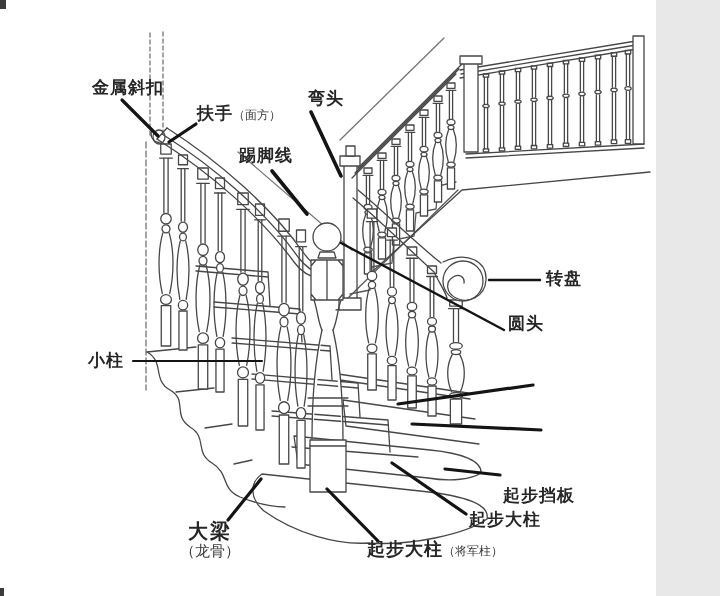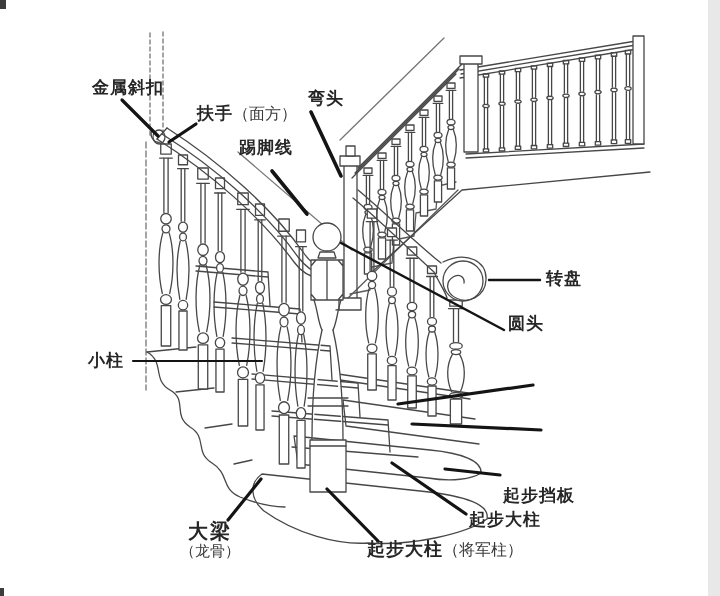--- a/index.html
+++ b/index.html
@@ -1,25 +1,25 @@
 <!DOCTYPE html>
 <html><head>
 <meta charset="utf-8">
 <style>
   html,body{margin:0;padding:0;background:#e8e8e8;}
   .stage{
-    position:relative;width:708px;height:596px;background:#ffffff;
+    position:relative;width:656px;height:596px;background:#ffffff;
     overflow:hidden;font-family:"DejaVu Sans",sans-serif;
   }
   .stage svg{position:absolute;left:0;top:0;}
   .lbl{
     position:absolute;color:#262626;font-size:17px;font-weight:700;
     letter-spacing:1px;white-space:nowrap;line-height:1.15;
   }
-  .lbl .sub{font-weight:500;color:#3a3a3a;font-size:16px;letter-spacing:0;}
+  .lbl .sub{font-weight:500;color:#3a3a3a;font-size:12px;letter-spacing:0;}
   .lbl-stack{text-align:center;}
   .lbl-stack .main{font-size:20px;font-weight:800;letter-spacing:2px;}
   .lbl-stack .sub{display:block;font-size:15px;}
   .big-main{font-size:18px;font-weight:800;}
   .corner-mark{position:absolute;background:#3c3c3c;}
 </style>
 </head>
 <body>
 
 <div class="stage">
@@ -185,21 +185,21 @@
   </div>
 
   <div class="lbl" style="left:197px;top:104px">
     <span>扶手</span><span class="sub">（面方）</span>
   </div>
 
   <div class="lbl" style="left:308px;top:89px">
     <span>弯头</span>
   </div>
 
-  <div class="lbl" style="left:239px;top:138px">
+  <div class="lbl" style="left:239px;top:146px">
     <span>踢脚线</span>
   </div>
 
   <div class="lbl" style="left:546px;top:269px">
     <span>转盘</span>
   </div>
 
   <div class="lbl" style="left:508px;top:314px">
     <span>圆头</span>
   </div>

